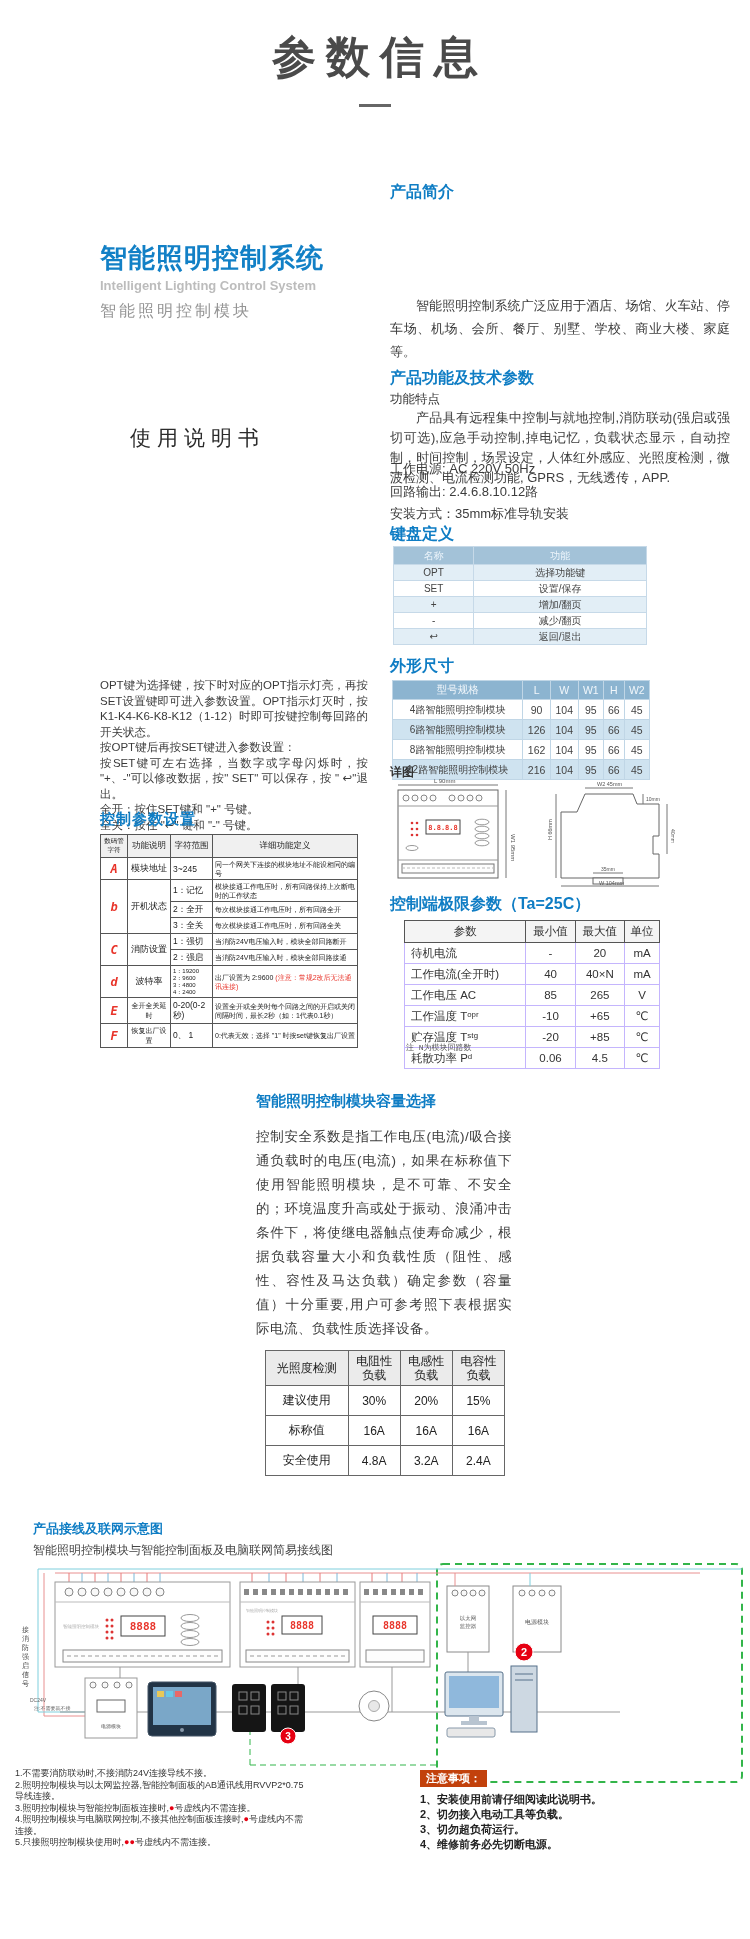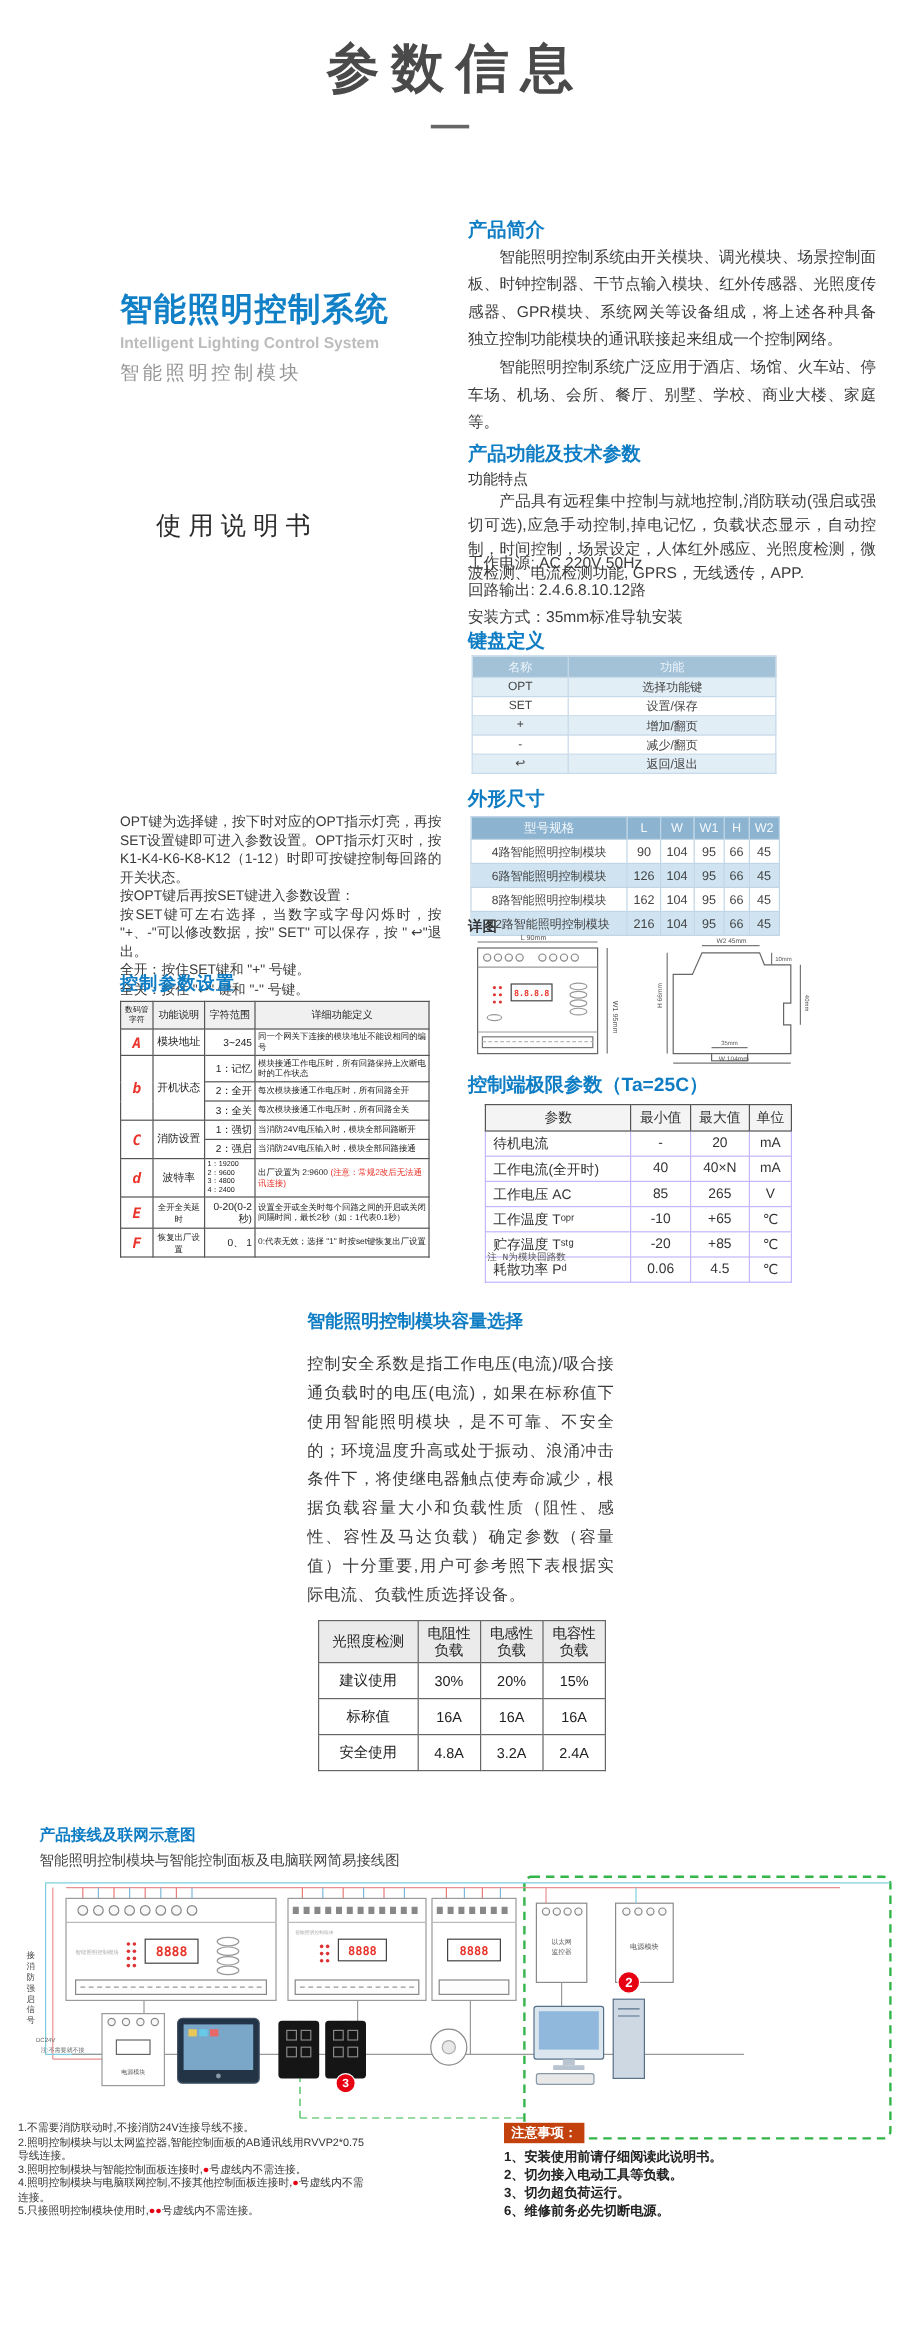--- a/index.html
+++ b/index.html
@@ -43,21 +43,21 @@
   .tbl-limits td:first-child{text-align:left;padding-left:6px;}
   .limits-note{font-size:8px;color:#555;font-family:Liberation Mono, monospace;}
   
   .tbl-ctrl{width:257px;font-size:8px;table-layout:fixed;}
   .tbl-ctrl th{background:#f0f0f0;border:1px solid #555;color:#222;padding:2px 1px;font-size:8.5px;}
   .tbl-ctrl th:first-child{font-size:6.5px;}
   .tbl-ctrl td{border:1px solid #555;padding:1.5px 2px;vertical-align:middle;}
   .tbl-ctrl td.seg{font-family:"DejaVu Sans Mono",monospace;font-style:italic;font-weight:bold;color:#e8342a;font-size:12px;text-align:center;}
   .tbl-ctrl td.name{font-size:9px;text-align:center;color:#222;}
   .tbl-ctrl td.name.sm{font-size:7px;}
-  .tbl-ctrl td.range{font-size:8.5px;text-align:right;white-space:pre-line;color:#222;}
+  .tbl-ctrl td.range{font-size:8.5px;text-align:left;white-space:pre-line;color:#222;}
   .tbl-ctrl td.range.tiny{font-size:6px;line-height:7px;text-align:left;}
   .tbl-ctrl td.desc{font-size:7px;color:#222;line-height:9px;}
   .tbl-ctrl .red{color:#e8342a;}
   
   .capacity{left:256px;top:1092px;width:256px;}
   .capacity .cap-p{margin-top:14px;font-size:13.5px;line-height:24px;text-align:justify;color:#3c3c3c;letter-spacing:0.5px;}
   .tbl-load{width:240px;font-size:12px;}
   .tbl-load th{background:#ebebeb;border:1px solid #666;color:#222;padding:3px 2px;line-height:14px;}
   .tbl-load td{border:1px solid #666;text-align:center;padding:6px 2px;color:#222;}
   
@@ -165,21 +165,20 @@
             <td class="name sm">恢复出厂设置</td>
             <td class="range">0、 1</td>
             <td class="desc">0:代表无效；选择 "1" 时按set键恢复出厂设置</td>
           </tr>
         </tbody>
       </table>
   </div>
 
   <div class="abs rightcol">
     <div class="abs blueh sec-h" style="top:0;" data-bind="intro.heading">产品简介</div>
-    <div class="abs para" style="top:20px;" data-bind="intro.p1">智能照明控制系统由开关模块、调光模块、场景控制面板、时钟控制器、干节点输入模块、红外传感器、光照度传感器、GPR模块、系统网关等设备组成，将上述各种具备独立控制功能模块的通讯联接起来组成一个控制网络。</div>
     <div class="abs para" style="top:112px;" data-bind="intro.p2">智能照明控制系统广泛应用于酒店、场馆、火车站、停车场、机场、会所、餐厅、别墅、学校、商业大楼、家庭等。</div>
 
     <div class="abs blueh sec-h" style="top:186px;" data-bind="features.heading">产品功能及技术参数</div>
     <div class="abs subh" style="top:209px;" data-bind="features.subheading">功能特点</div>
     <div class="abs para para2" style="top:226px;" data-bind="features.p1">产品具有远程集中控制与就地控制,消防联动(强启或强切可选),应急手动控制,掉电记忆，负载状态显示，自动控制，时间控制，场景设定，人体红外感应、光照度检测，微波检测、电流检测功能, GPRS，无线透传，APP.</div>
     <div class="abs specs" style="top:276px;" data-bind-list="features.specs">
         <div class="ln">工作电源: AC 220V   50Hz</div>
         <div class="ln">回路输出: 2.4.6.8.10.12路</div>
         <div class="ln">安装方式：35mm标准导轨安装</div>
       </div>
@@ -638,17 +637,17 @@
       <div class="ln">4.照明控制模块与电脑联网控制,不接其他控制面板连接时,<span class="rdot">●</span>号虚线内不需连接。</div>
       <div class="ln">5.只接照明控制模块使用时,<span class="rdot">●</span><span class="rdot">●</span>号虚线内不需连接。</div>
     </div>
 
   <div class="abs notice">
     <span class="notice-h" data-bind="notice.heading">注意事项：</span>
     <div data-bind-list="notice.items">
         <div class="ln">1、安装使用前请仔细阅读此说明书。</div>
         <div class="ln">2、切勿接入电动工具等负载。</div>
         <div class="ln">3、切勿超负荷运行。</div>
-        <div class="ln">6、维修前务必先切断电源。</div>
+        <div class="ln">4、维修前务必先切断电源。</div>
       </div>
   </div>
 
 </div>
 
 </body></html>

